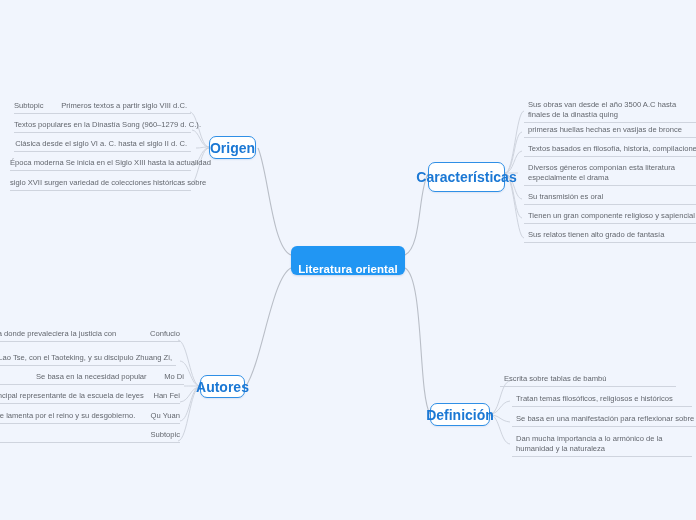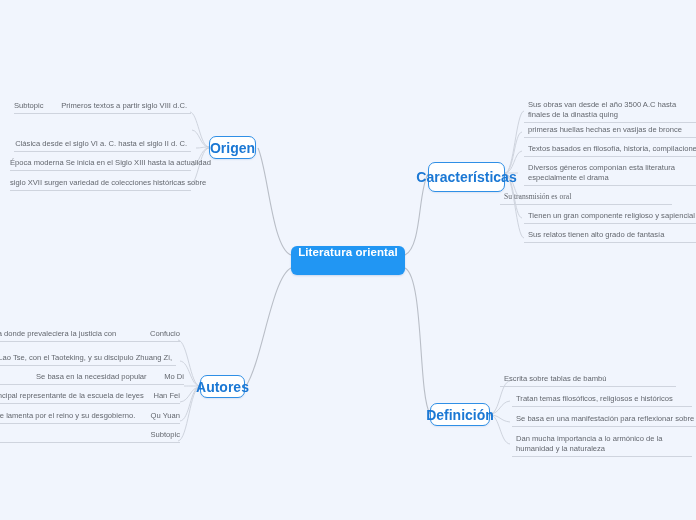--- a/index.html
+++ b/index.html
@@ -11,21 +11,21 @@
   }
   #canvas{position:absolute;inset:0;width:696px;height:520px;}
   #links{position:absolute;left:0;top:0;width:696px;height:520px;pointer-events:none;}
 
   
   .central{
     position:absolute;left:291px;top:246px;
     width:114px;height:29px;
     background:#2196f3;
     border-radius:6px;
-    display:flex;align-items:flex-start;justify-content:center;
+    display:flex;align-items:flex-end;justify-content:center;
     color:#ffffff;font-weight:bold;font-size:11.5px;
     letter-spacing:.1px;
     box-shadow:0 1px 2px rgba(30,80,160,.18);
   }
 
   
   .branch{
     position:absolute;
     background:#ffffff;
     border:1.6px solid #2f8fe6;
@@ -123,20 +123,23 @@
   </div>
 
   <div class="branch b-origen">
     <span>Origen</span>
   </div>
 
   <div class="leaf left two" style="left:14px;top:101px;width:177px;">
     <span class="desc">Subtopic</span>
     <span class="who">Primeros textos a partir siglo VIII d.C.</span>
   </div>
+  <div class="leaf left" style="left:14px;top:120px;width:177px;">
+    <span class="l1">Textos populares en la Dinastía Song (960–1279 d. C.).</span>
+  </div>
   <div class="leaf left" style="left:14px;top:139px;width:177px;">
     <span class="l1">Clásica desde el siglo VI a. C. hasta el siglo II d. C.</span>
   </div>
   <div class="leaf left" style="left:10px;top:158px;width:181px;">
     <span class="l1">Época moderna Se inicia en el Siglo XIII hasta la actualidad</span>
   </div>
   <div class="leaf left" style="left:10px;top:178px;width:181px;">
     <span class="l1">siglo XVII surgen variedad de colecciones históricas sobre</span>
   </div>
 
@@ -149,21 +152,21 @@
   </div>
   <div class="leaf right" style="left:524px;top:125px;width:172px;">
     <span class="l1">primeras huellas hechas en vasijas de bronce</span>
   </div>
   <div class="leaf right" style="left:524px;top:144px;width:176px;">
     <span class="l1">Textos basados en filosofía, historia, compilaciones poéticas</span>
   </div>
   <div class="leaf right" style="left:524px;top:163px;width:176px;">
     <span class="wrap">Diversos géneros componían esta literatura especialmente el drama</span>
   </div>
-  <div class="leaf right" style="left:500px;top:192px;width:172px;font-family:Liberation Serif, serif;">
+  <div class="leaf right" style="left:524px;top:192px;width:172px;">
     <span class="l1">Su transmisión es oral</span>
   </div>
   <div class="leaf right" style="left:524px;top:211px;width:172px;">
     <span class="l1">Tienen un gran componente religioso y sapiencial</span>
   </div>
   <div class="leaf right" style="left:524px;top:230px;width:172px;">
     <span class="l1">Sus relatos tienen alto grado de fantasía</span>
   </div>
 
   <div class="branch b-autores">

